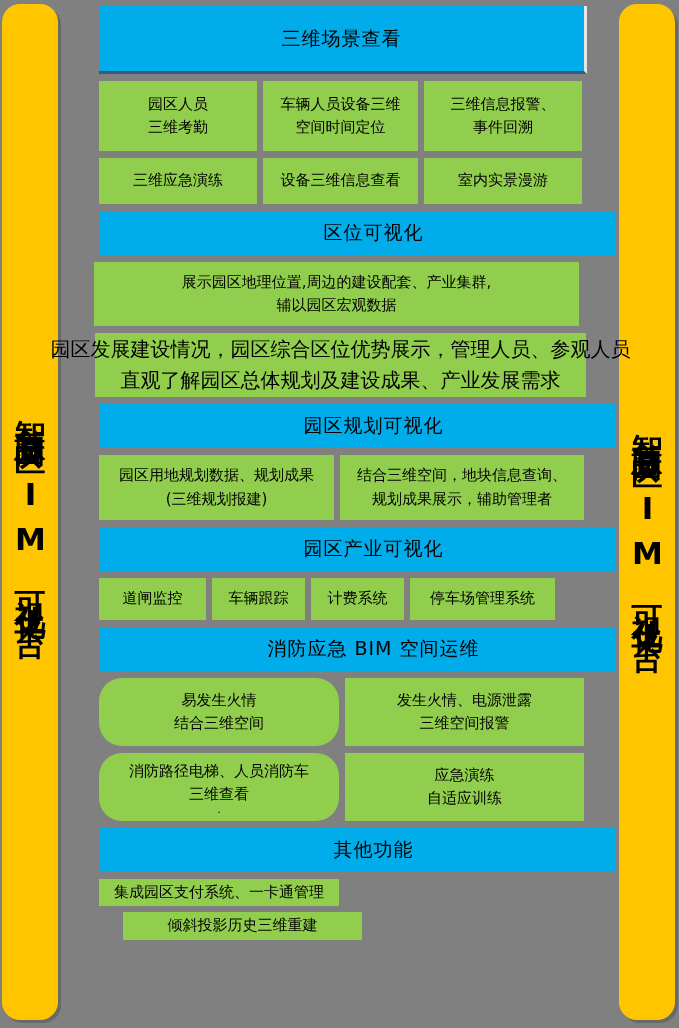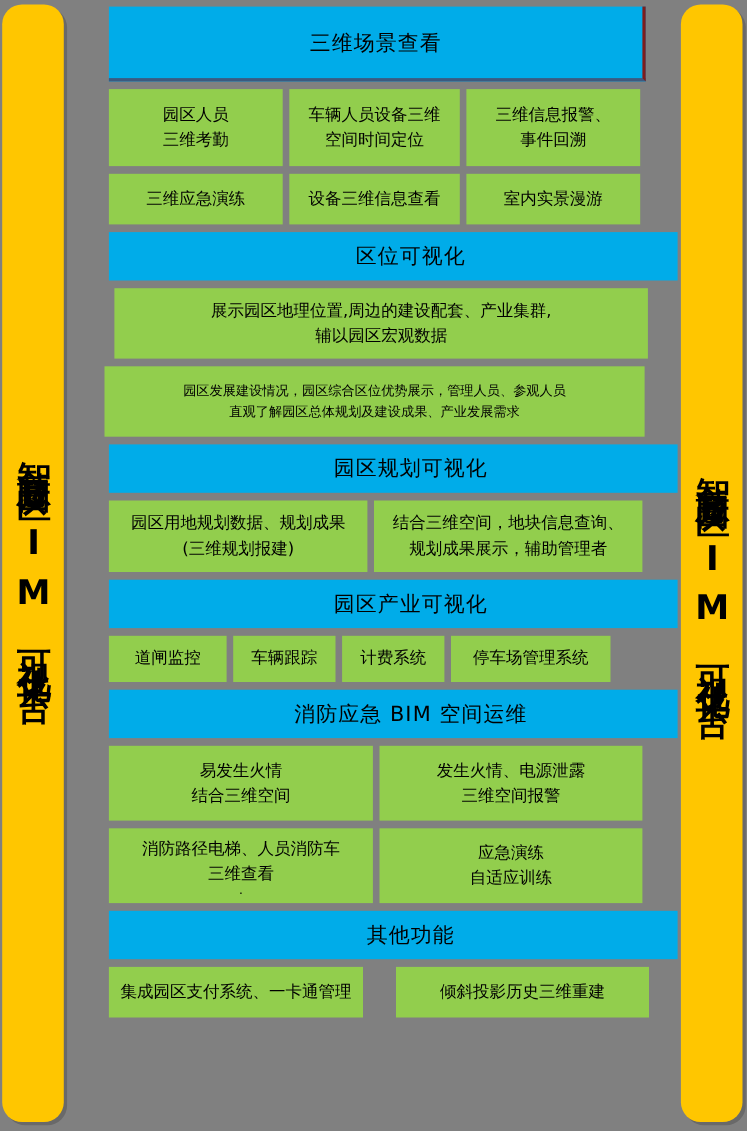--- a/index.html
+++ b/index.html
@@ -69,21 +69,21 @@
     display: flex;
     align-items: center;
     justify-content: center;
     text-align: center;
     letter-spacing: 1px;
   }
   .section-header.first {
     height: 68px;
     margin: 6px 0 7px 9px;
     width: 488px;
-    border-right: 3px solid #7f1d1d;
+    border-right: 3px solid #e5e5e5;
     border-bottom: 3px solid #3b5a80;
     box-sizing: border-box;
   }
   .section-header.normal {
     height: 44px;
     margin: 0 0 7px 9px;
     width: 485px;
     padding-left: 32px;
   }
 
@@ -106,49 +106,49 @@
   .row.cards { margin-left: 9px; }
 
   
   .h-tall  { height: 70px; }
   .h-mid   { height: 46px; }
   .h-desc  { height: 64px; }
   .h-wide  { height: 64px; }
   .h-plan  { height: 65px; }
   .h-chip  { height: 42px; }
   .h-fire  { height: 68px; }
-  .h-bottom{ height: 46px; }
+  .h-bottom{ height: 64px; flex-direction: column; }
 
   
   .c3a { width: 158px; }
   .c3b { width: 155px; }
   .c3c { width: 158px; }
 
   
   .c3d { width: 158px; }
   .c3e { width: 155px; }
   .c3f { width: 158px; }
 
   
-  .c-full { width: 485px; margin-left: 14px; }
-  .c-wide { width: 491px; margin-left: 5px; font-size: 12px; }
+  .c-full { width: 485px; margin-left: 4px; }
+  .c-wide { width: 491px; margin-left: 5px; font-size: 20px; }
 
   
   .c2a { width: 235px; }
   .c2b { width: 244px; }
 
   
   .chip { font-size: 15px; }
   .chip1 { width: 107px; }
   .chip2 { width: 93px; }
   .chip3 { width: 93px; }
   .chip4 { width: 145px; }
 
   
-  .f2a { width: 240px; }
+  .f2a { width: 240px; border-radius: 23px; }
   .f2b { width: 239px; }
 
   
   .b2a { width: 240px; }
   .b2b { width: 239px; margin-left: 24px; }
 
   .dot-line {
     font-size: 11px;
     line-height: 0.7;
   }

